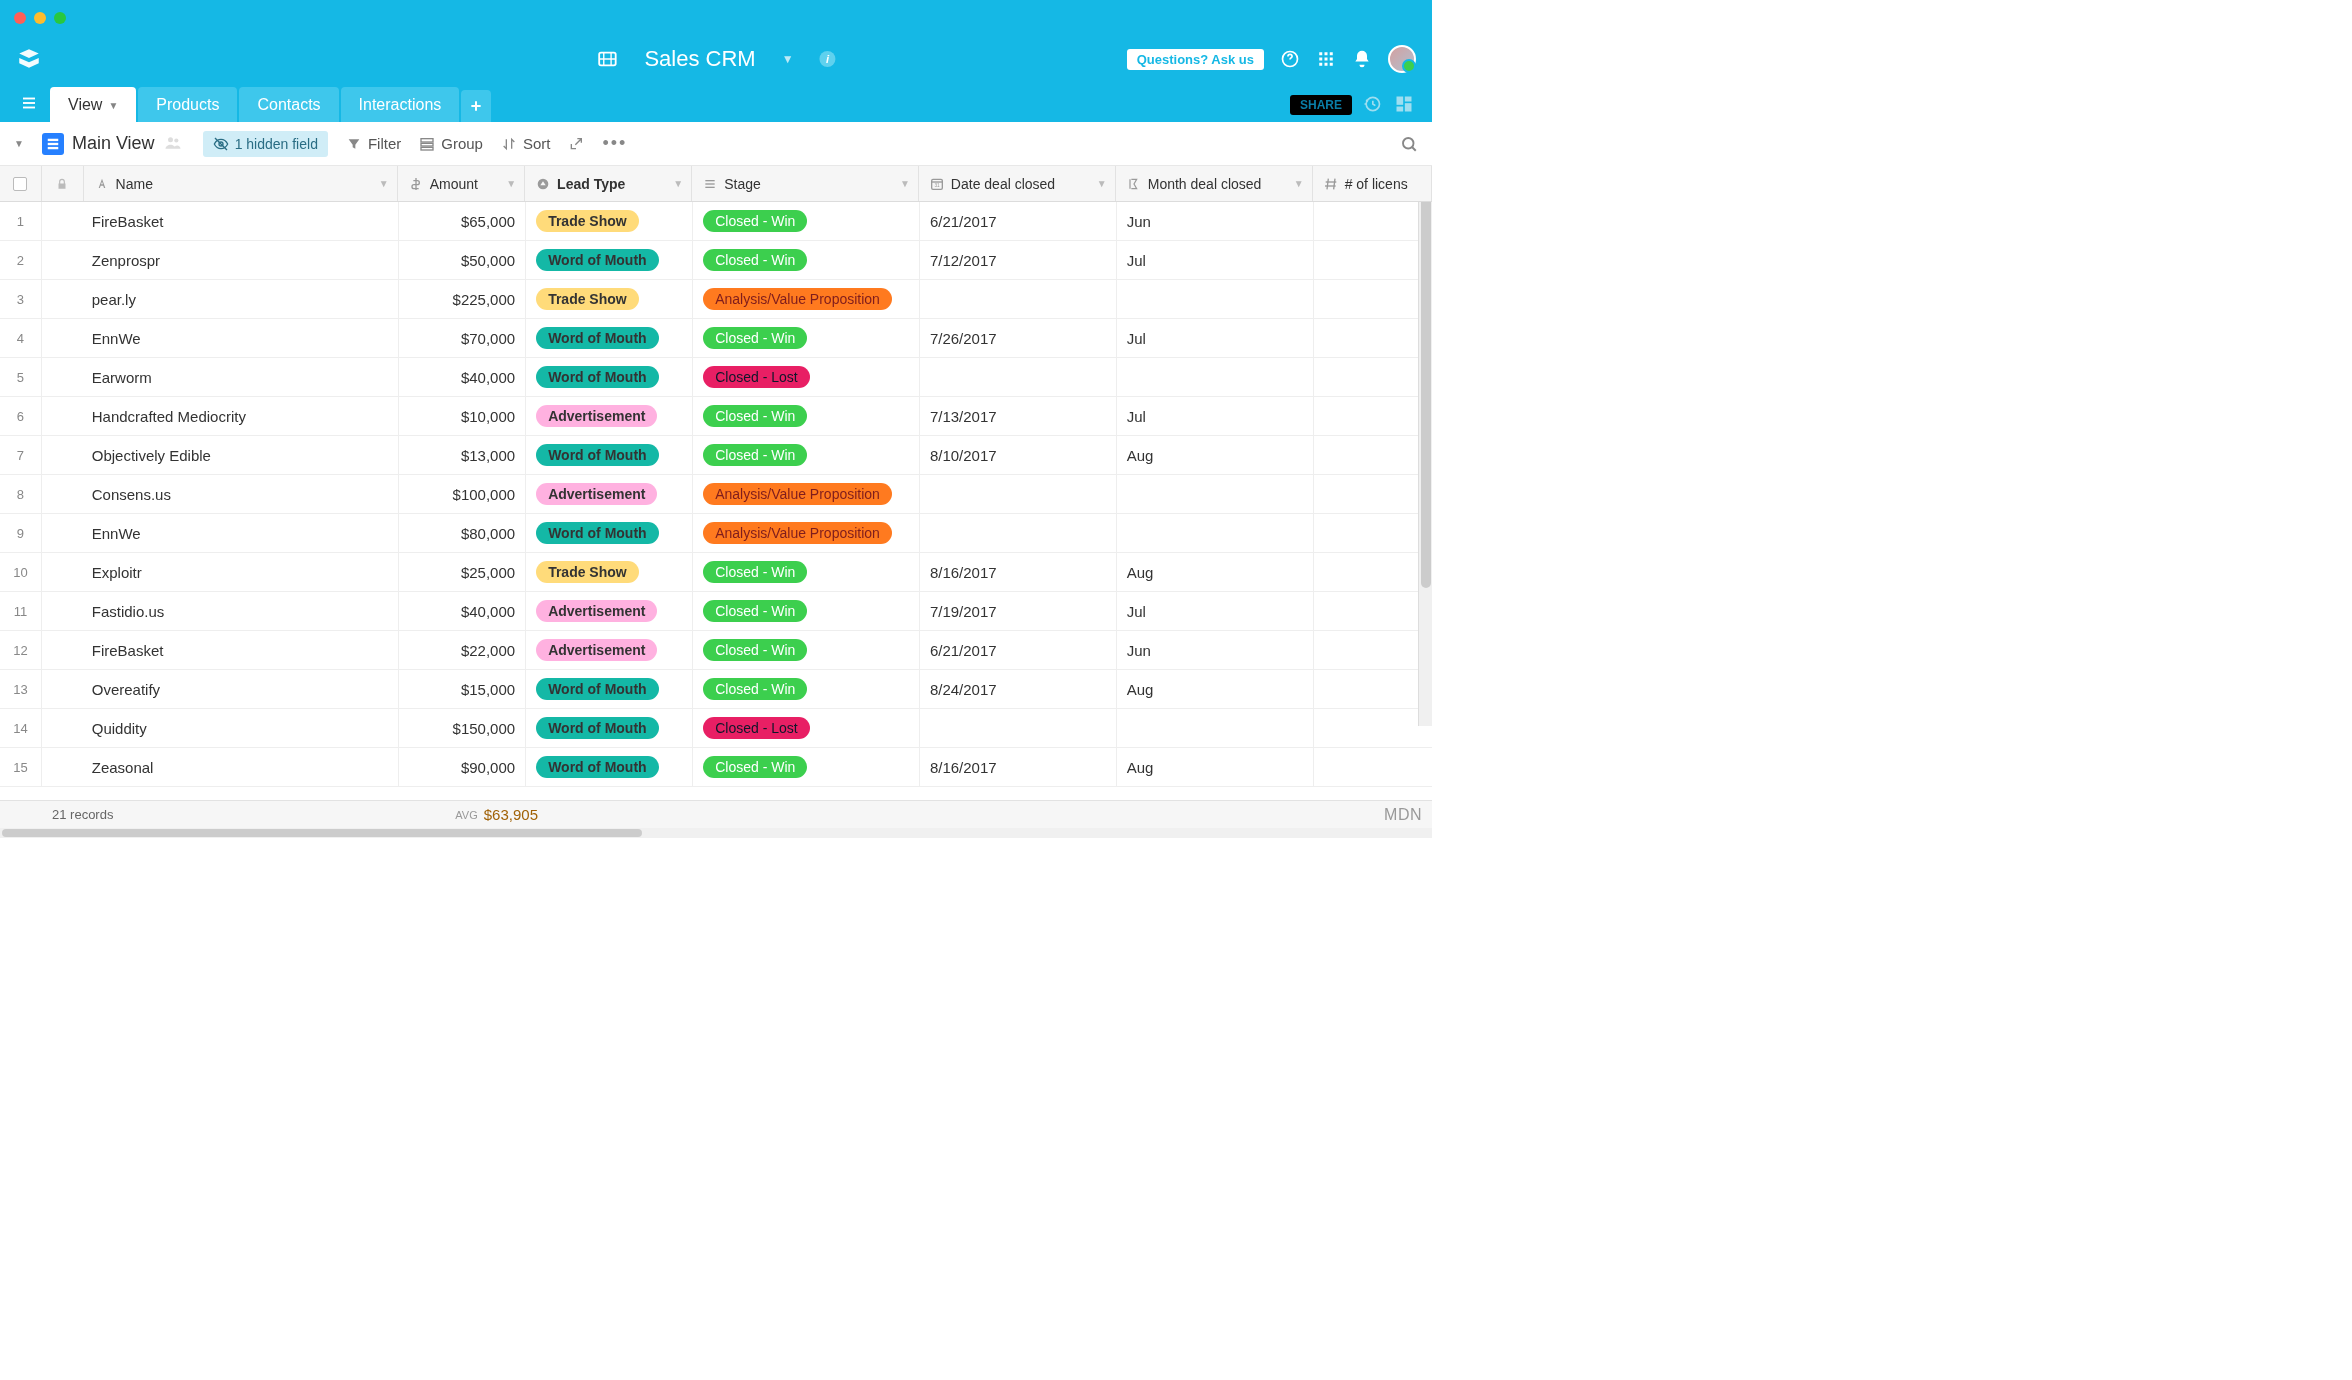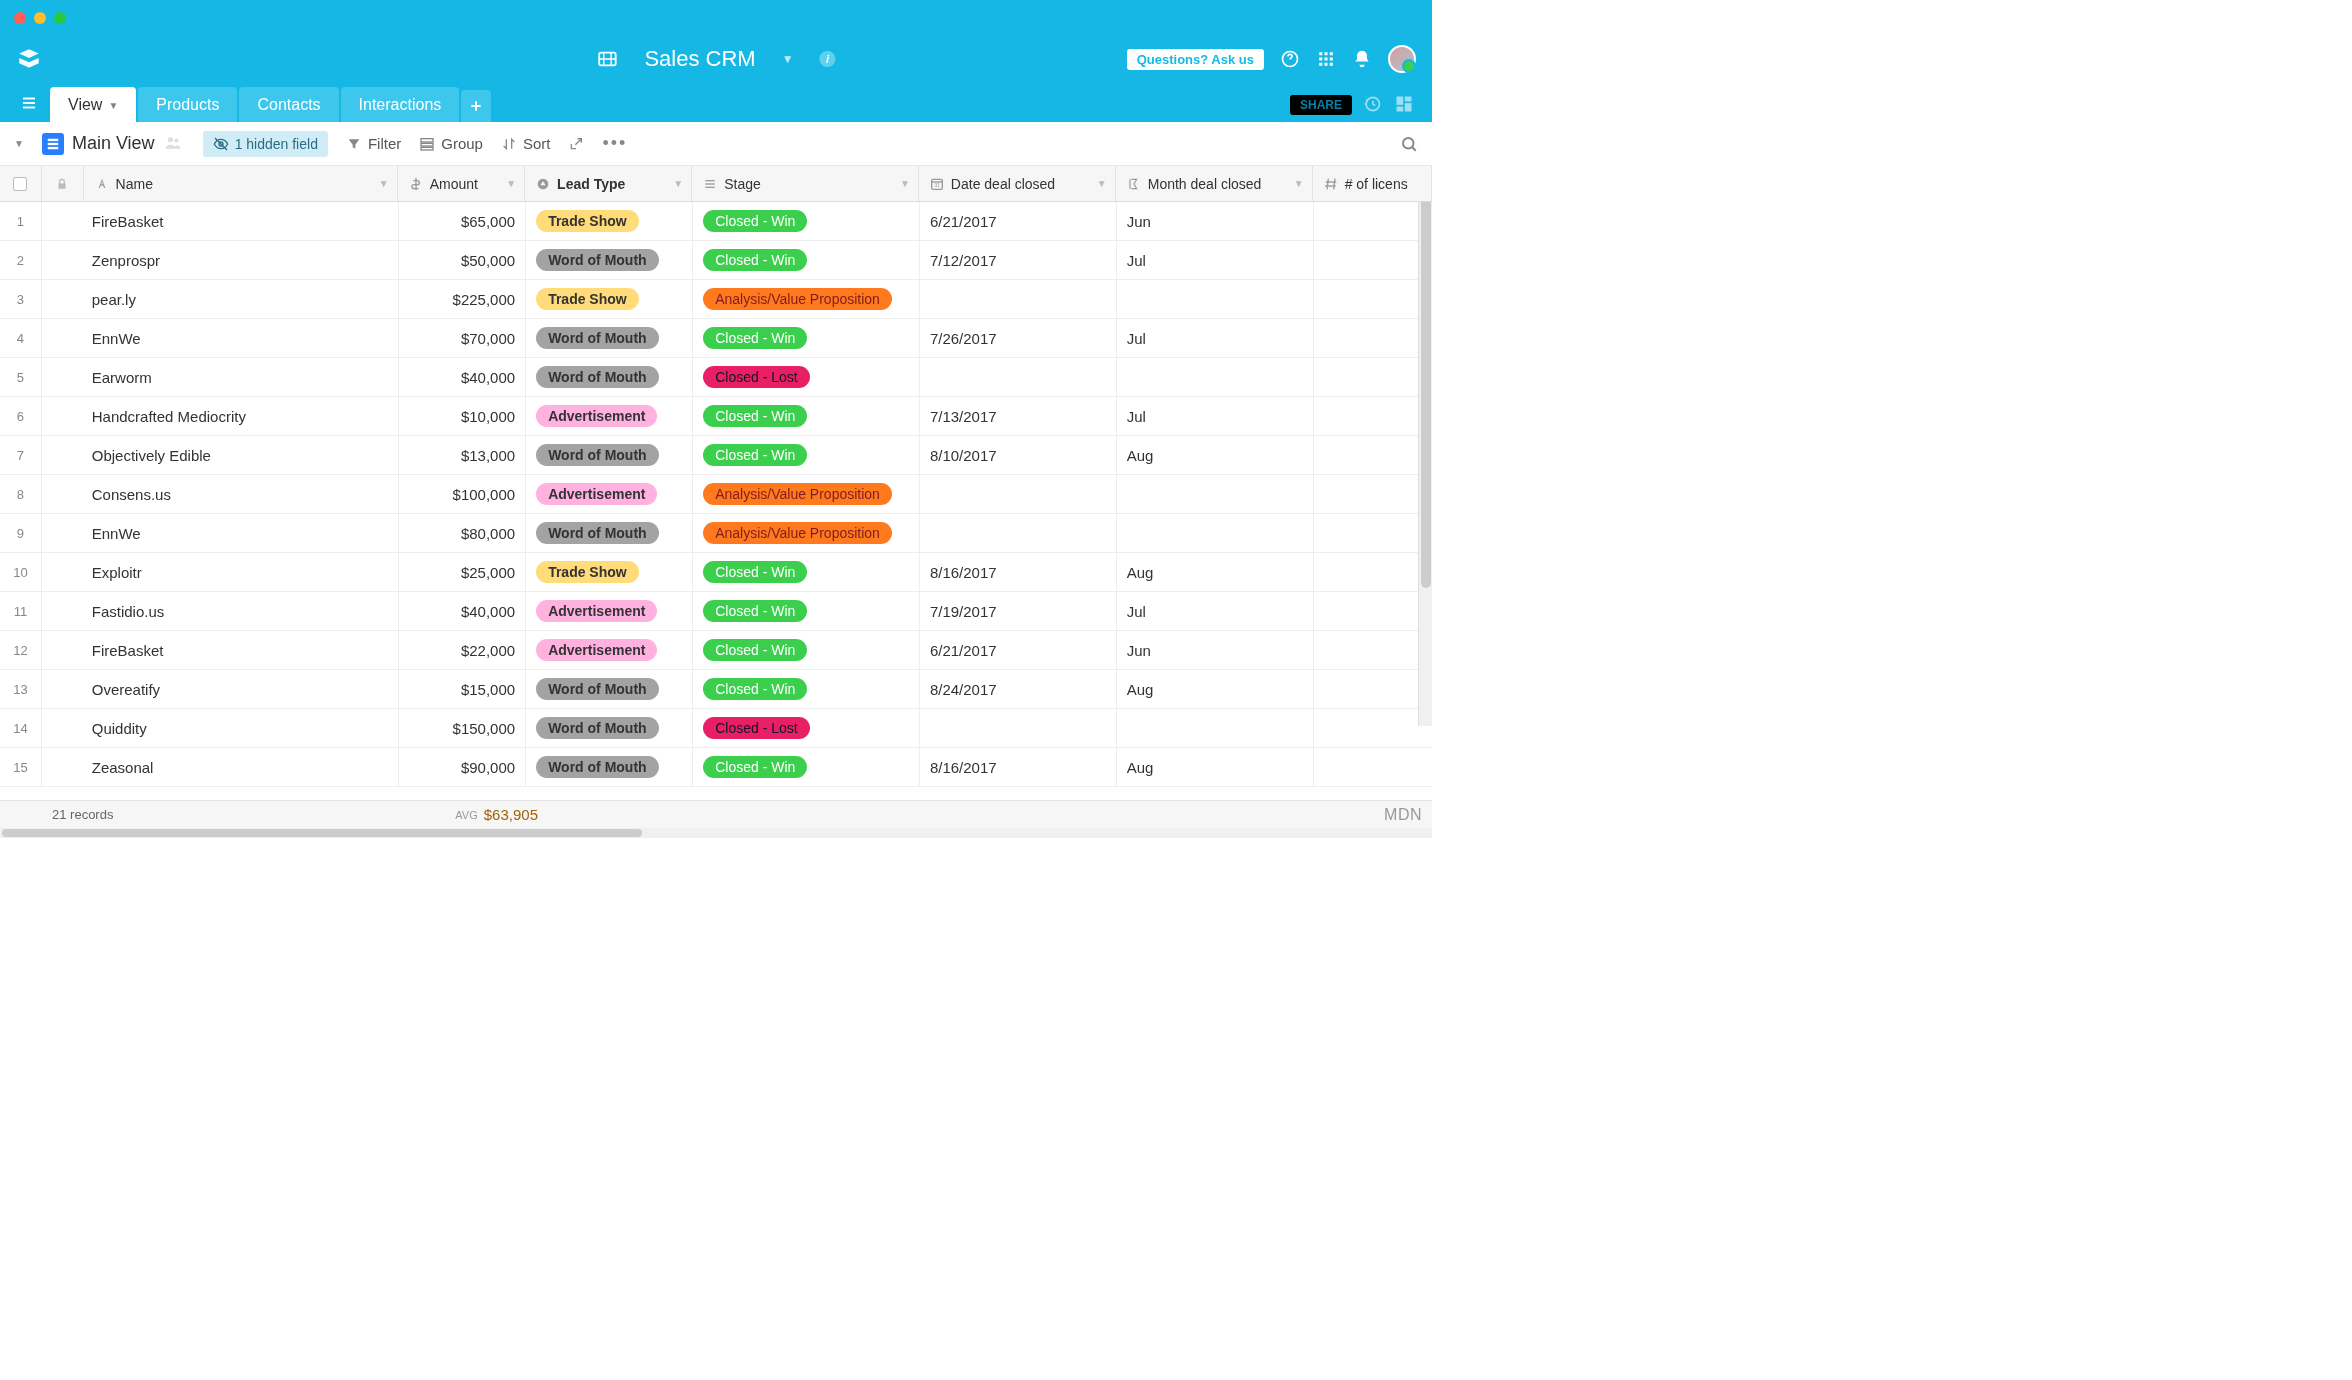--- a/index.html
+++ b/index.html
@@ -76,21 +76,21 @@
 .cell.col-lock-check { }
 .cell.col-name { padding-left:8px;}
 .cell.col-amount { justify-content:flex-end; border-left:1px solid #eee;}
 .cell.col-lead { border-left:1px solid #eee;}
 .cell.col-stage { border-left:1px solid #eee;}
 .cell.col-date { border-left:1px solid #eee;}
 .cell.col-month { border-left:1px solid #eee;}
 .cell.col-lic { border-left:1px solid #eee;}
 .pill { padding:3px 12px; border-radius:14px; font-size:14px; color:#333; white-space:nowrap;}
 .pill-yellow { background:#ffdb7a;}
-.pill-purple { background:#a3a3a3;}
+.pill-purple { background:#14b8a6;}
 .pill-pink { background:#ffb1e0;}
 .pill-green { background:#3ccf4e; color:#fff;}
 .pill-red { background:#e81f64; color:#0f172a;}
 .pill-orange { background:#ff7a1f; color:#7f1d1d;}
 
 
 .footer { height:28px; background:#f6f6f6; border-top:1px solid #e2e2e2; display:flex; align-items:center; font-size:13px; color:#666; padding:12px 10px;}
 .footer .fseg { display:flex; align-items:center; }
 .fw-row { width:42px;}
 .fw-name { width:358px;}

